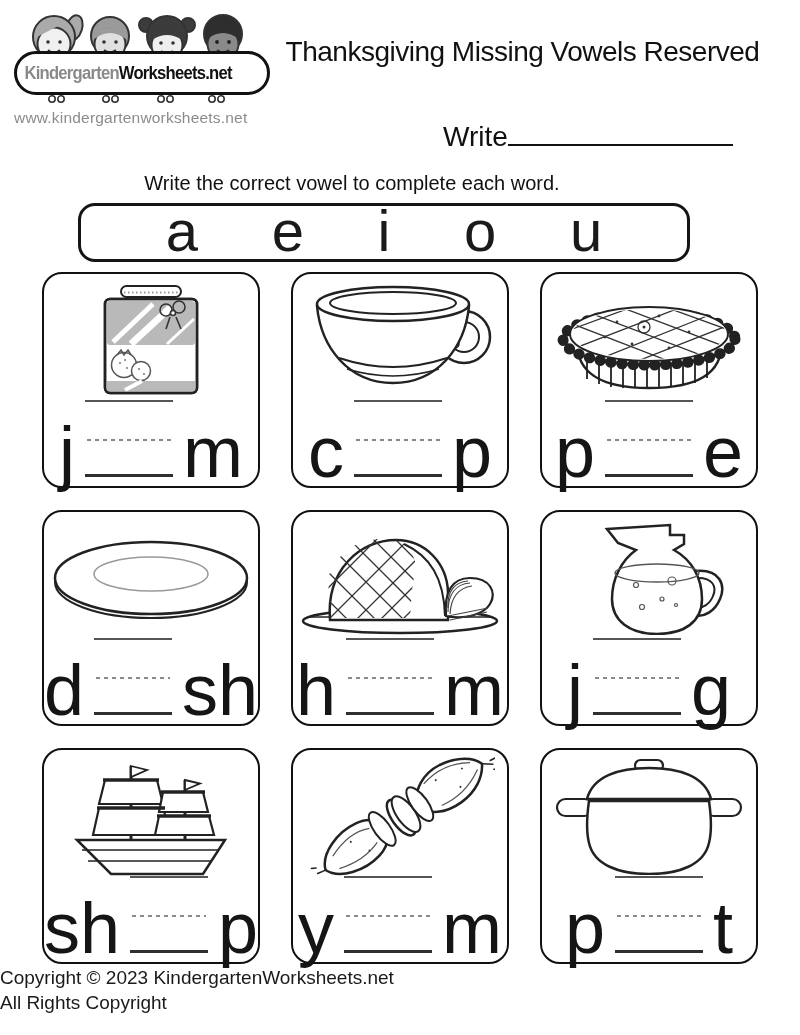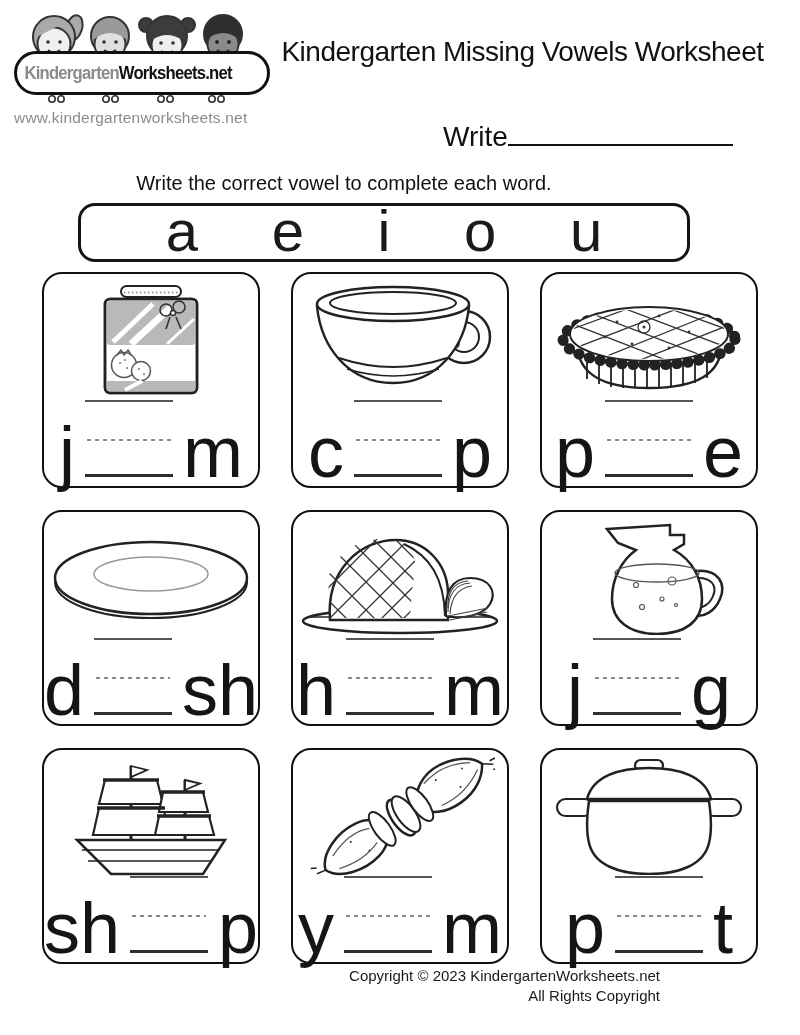--- a/index.html
+++ b/index.html
@@ -17,21 +17,21 @@
   .logo-w{color:#111;}
   .logo-fingers{display:block;margin:-1px 0 0 14px;}
   .logo-url{color:#8b8b8b;font-size:15.5px;margin-top:3px;letter-spacing:.2px;}
 
   
   .title{position:absolute;left:260px;top:36px;width:525px;text-align:center;
          font-size:28px;letter-spacing:-0.5px;color:#111;}
   .name-row{position:absolute;left:443px;top:116px;font-size:28px;color:#111;}
   .name-line{display:inline-block;width:225px;border-bottom:2.5px solid #111;height:28px;
              vertical-align:baseline;}
-  .instruction{position:absolute;left:0;top:172px;width:688px;text-align:center;
+  .instruction{position:absolute;left:8px;top:172px;width:688px;text-align:center;
                font-size:20px;color:#111;}
 
   
   .vowel-box{position:absolute;left:78px;top:203px;width:612px;height:59px;box-sizing:border-box;
              border:3px solid #151515;border-radius:17px;display:flex;align-items:center;
              justify-content:space-around;padding:0 48px;}
   .vowel{font-size:58px;line-height:1;color:#1a1a1a;transform:translateY(-2px);}
 
   
   .grid{position:absolute;left:42px;top:272px;display:grid;
@@ -42,22 +42,22 @@
             display:flex;align-items:center;justify-content:center;}
   .card-word{position:absolute;left:0;right:0;top:126px;height:72px;
              display:flex;align-items:baseline;justify-content:center;
              font-size:72px;line-height:1;color:#151515;}
   .blank{position:relative;width:88px;height:72px;margin:0 10px;
          border-top:2px solid #555;border-bottom:3px solid #2f2f2f;box-sizing:content-box;}
   .blank::after{content:"";position:absolute;left:2px;right:2px;bottom:33px;height:2px;
                 background:repeating-linear-gradient(90deg,#8a8a8a 0 4px,transparent 4px 8px);}
 
   
-  .footer{position:absolute;left:0;top:966px;width:660px;text-align:right;
-          font-size:15px;line-height:1.3;color:#1a1a1a;}
+  .footer{position:absolute;left:0;top:966px;width:660px;text-align:left;
+          font-size:19px;line-height:1.3;color:#1a1a1a;}
   .card-art svg{display:block;}
 </style>
 </head>
 <body>
 
 <div class="sheet">
 
   <div class="logo">
     <svg class="logo-heads" width="228" height="60" viewBox="0 0 228 60">
       <g stroke="#333" stroke-width="2">
@@ -105,21 +105,21 @@
           <circle cx="87" cy="5" r="3.2"></circle>
         <circle cx="133" cy="5" r="3.2"></circle>
           <circle cx="142" cy="5" r="3.2"></circle>
         <circle cx="184" cy="5" r="3.2"></circle>
           <circle cx="193" cy="5" r="3.2"></circle>
       </g>
     </svg>
     <div class="logo-url">www.kindergartenworksheets.net</div>
   </div>
 
-  <div class="title">Kindergarten Missing Vowels Worksheet</div>
+  <div class="title">Thanksgiving Missing Vowels Reserved</div>
   <div class="name-row">
     <span>Write</span><span class="name-line"></span>
   </div>
 
   <div class="instruction">Write the correct vowel to complete each word.</div>
 
   <div class="vowel-box">
       <span class="vowel">a</span>
       <span class="vowel">e</span>
       <span class="vowel">i</span>

